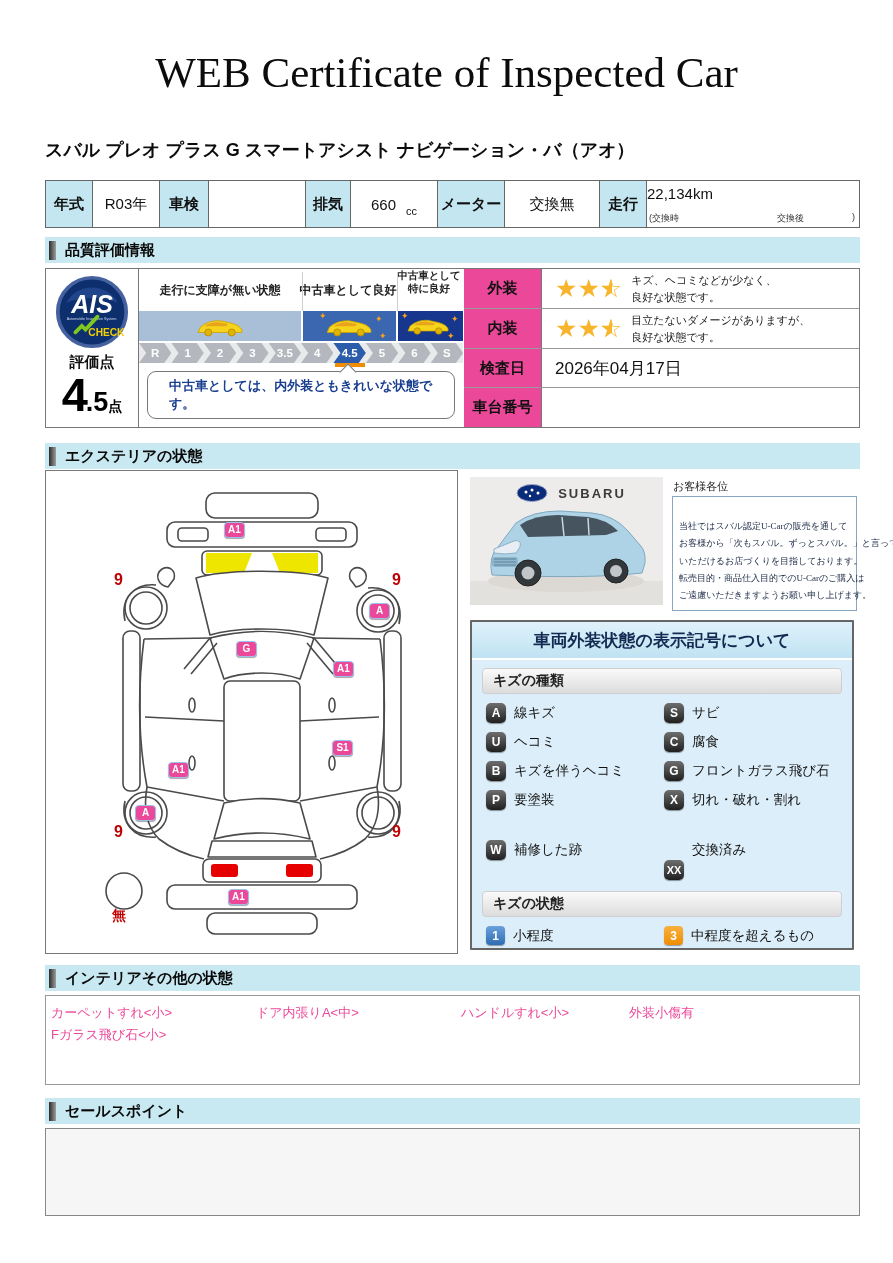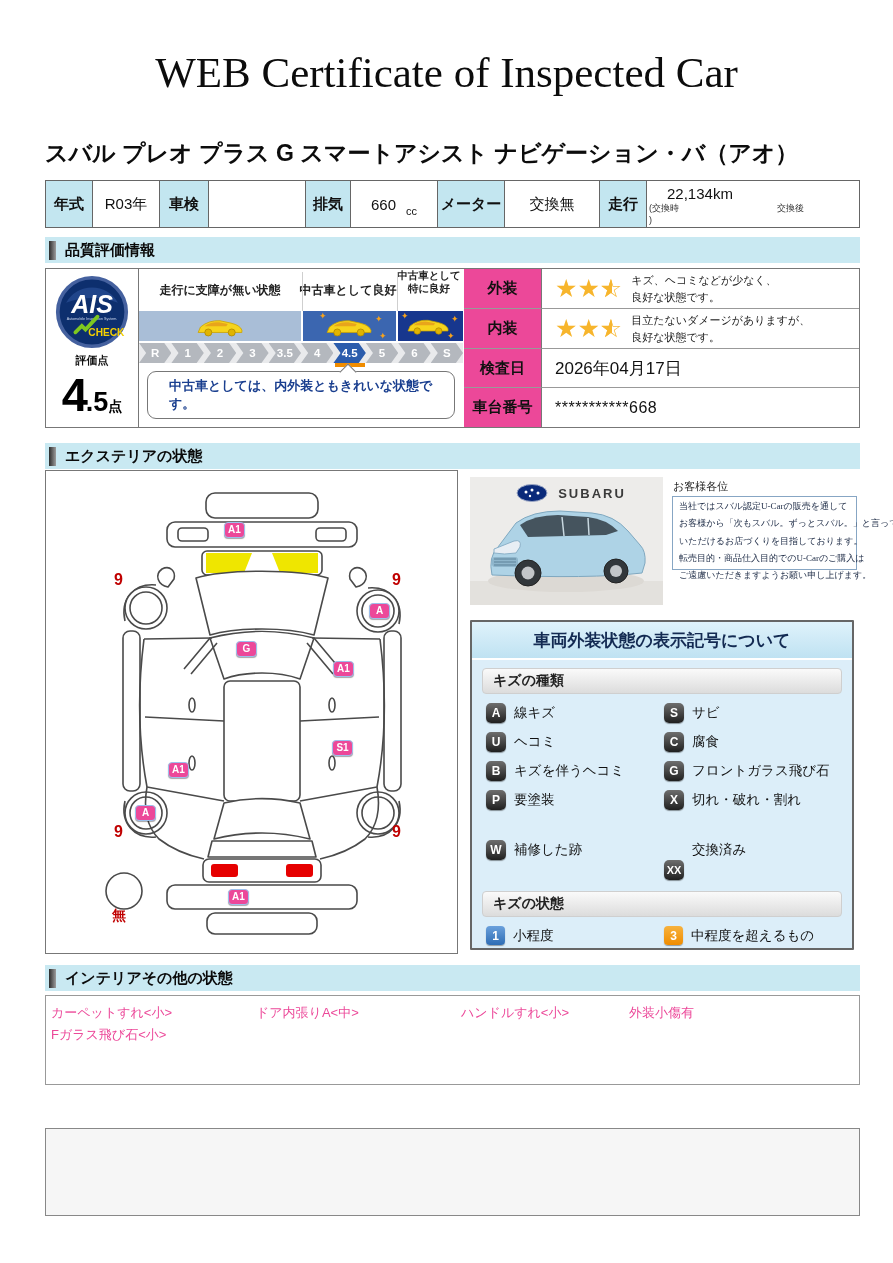--- a/index.html
+++ b/index.html
@@ -2,45 +2,45 @@
 <html><head>
 <meta charset="utf-8">
 <style>
   html,body{margin:0;padding:0;background:#fff;}
   .page{position:relative;width:893px;height:1263px;background:#fff;overflow:hidden;
         font-family:"Liberation Sans","DejaVu Sans",sans-serif;color:#111;}
 
   
   .main-title{position:absolute;left:0;top:48px;width:893px;text-align:center;
               font-family:"Liberation Serif","DejaVu Serif",serif;font-size:43px;color:#0c0c0c;}
-  .vehicle-title{position:absolute;left:45px;top:138px;font-size:23px;font-weight:bold;color:#0c0c0c;}
+  .vehicle-title{position:absolute;left:45px;top:138px;font-size:18px;font-weight:bold;color:#0c0c0c;}
 
   
   .spec{position:absolute;left:45px;top:180px;width:813px;height:46px;border:1px solid #666;
         display:flex;align-items:stretch;background:#fff;}
   .spec>div{border-left:1px solid #666;display:flex;align-items:center;justify-content:center;font-size:15px;}
   .spec>div:first-child{border-left:none;}
   .spec .lab{background:#c3e6f0;font-weight:bold;}
   .spec .disp .unit{font-size:11px;margin-left:10px;margin-top:14px;}
-  .spec .mileage{position:relative;justify-content:flex-start;padding-left:20px;align-items:flex-start;}
+  .spec .mileage{position:relative;justify-content:flex-start;align-items:flex-start;}
   .spec .mileage .mv{margin-top:4px;}
   .spec .mileage .note{position:absolute;left:2px;right:4px;bottom:2px;font-size:9px;color:#333;
-                       display:flex;justify-content:space-between;flex-direction:column;}
+                       display:flex;justify-content:space-between;}
   .spec .mileage .note .mid{position:absolute;left:128px;}
 
   
   .sec-header{position:absolute;left:45px;width:815px;height:26px;background:#c9e9f2;display:flex;align-items:center;}
   .sec-accent{width:7px;height:19px;margin-left:4px;background:linear-gradient(90deg,#2c2c2c,#9d9d9d);}
   .sec-title{font-weight:bold;font-size:15px;margin-left:9px;color:#0a0a0a;}
 
   
   .qbox{position:absolute;left:45px;top:268px;width:813px;height:158px;border:1px solid #777;background:#fff;}
   .q-left{position:absolute;left:0;top:0;width:92px;height:158px;}
   .ais-svg{position:absolute;left:9px;top:6px;}
-  .score-label{position:absolute;left:0;top:84px;width:92px;text-align:center;font-weight:bold;font-size:11px;}
+  .score-label{position:absolute;left:0;top:84px;width:92px;text-align:center;font-weight:bold;font-size:15px;}
   .score{position:absolute;left:0;top:98px;width:92px;text-align:center;font-weight:bold;color:#000;}
   .score .big{font-size:47px;letter-spacing:-2px;}
   .score .dec{font-size:27px;}
   .score .unit{font-size:14px;}
 
   .q-mid{position:absolute;left:92px;top:0;width:325px;height:158px;border-left:1px solid #777;border-right:1px solid #777;}
   .zone-label{position:absolute;transform:translateX(-50%);font-weight:bold;color:#222;white-space:nowrap;}
   .zl1{left:81px;top:13px;font-size:12px;}
   .zl2{left:209px;top:13px;font-size:12px;}
   .zl3{left:290px;top:0;font-size:10.5px;line-height:1.2;text-align:center;}
@@ -82,22 +82,22 @@
   .exbox{position:absolute;left:45px;top:470px;width:411px;height:482px;border:1px solid #777;background:#fff;}
   .dmark{position:absolute;min-width:13px;height:14px;padding:0 3px;background:#ec4899;border:1px solid #9cc0ec;
          border-radius:4px;color:#fff;font-size:10px;font-weight:bold;text-align:center;line-height:14px;
          box-shadow:0 1px 1px rgba(0,0,0,.35);z-index:4;}
   .nine{position:absolute;color:#c00000;font-weight:bold;font-size:16px;z-index:4;}
   .spare-none{position:absolute;color:#c00000;font-weight:bold;font-size:14px;z-index:4;}
 
   .photo{position:absolute;left:470px;top:477px;width:193px;height:128px;}
   .notice-head{position:absolute;left:673px;top:479px;font-size:11px;color:#222;
                font-family:"Liberation Serif","DejaVu Serif",serif;}
-  .notice-box{position:absolute;left:672px;top:496px;width:185px;height:74px;border:1px solid #87a6c4;
-              padding:1px 6px;box-sizing:border-box;}
+  .notice-box{position:absolute;left:672px;top:496px;width:185px;height:115px;border:1px solid #87a6c4;
+              padding:21px 6px;box-sizing:border-box;}
   .notice-box div{font-size:9px;line-height:1.92;color:#1c2a45;white-space:nowrap;
                   font-family:"Liberation Serif","DejaVu Serif",serif;}
 
   .legend{position:absolute;left:470px;top:620px;width:384px;height:330px;border:2px solid #666;
           border-radius:1px;background:#dceef9;overflow:hidden;box-sizing:border-box;}
   .legend-title{height:36px;background:linear-gradient(#dff2fb,#bfe2f2);border-bottom:2px solid #fff;
                 display:flex;align-items:center;justify-content:center;font-size:17px;font-weight:bold;color:#132a52;}
   .sub-bar{margin:8px 10px 0;height:24px;border-radius:4px;background:linear-gradient(#fafafa,#dcdcdc);
            border:1px solid #cfcfcf;font-weight:bold;font-size:14px;padding-left:10px;
            display:flex;align-items:center;color:#222;}
@@ -252,21 +252,20 @@
             <span class="star-half"><span class="base">☆</span><span class="fillpart">★</span></span>
         </span>
         <span class="star-text">
           <div>目立たないダメージがありますが、</div>
           <div>良好な状態です。</div>
         </span>
       </div>
       <div class="rlab">検査日</div>
       <div class="rval rv-big">2026年04月17日</div>
       <div class="rlab last">車台番号</div>
-      <div class="rval rv-chassis last">***********668</div>
     </div>
   </div>
 
   <div class="sec-header" style="top:443px">
     <div class="sec-accent"></div>
     <div class="sec-title">エクステリアの状態</div>
   </div>
 
   <div class="exbox">
     <svg class="diagram-svg" width="411" height="482" viewBox="0 0 411 482" fill="white" stroke="#4a4a4a" stroke-width="1.6" stroke-linejoin="round">
@@ -441,15 +440,19 @@
     <div class="sec-title">インテリアその他の状態</div>
   </div>
   <div class="intbox">
     <span class="int-item" style="left:5px;top:8px">カーペットすれ&lt;小&gt;</span>
     <span class="int-item" style="left:210px;top:8px">ドア内張りA&lt;中&gt;</span>
     <span class="int-item" style="left:415px;top:8px">ハンドルすれ&lt;小&gt;</span>
     <span class="int-item" style="left:583px;top:8px">外装小傷有</span>
     <span class="int-item" style="left:5px;top:30px">Fガラス飛び石&lt;小&gt;</span>
   </div>
 
+  <div class="sec-header" style="top:1098px">
+    <div class="sec-accent"></div>
+    <div class="sec-title">セールスポイント</div>
+  </div>
   <div class="salesbox"></div>
 
 </div>
 
 </body></html>

